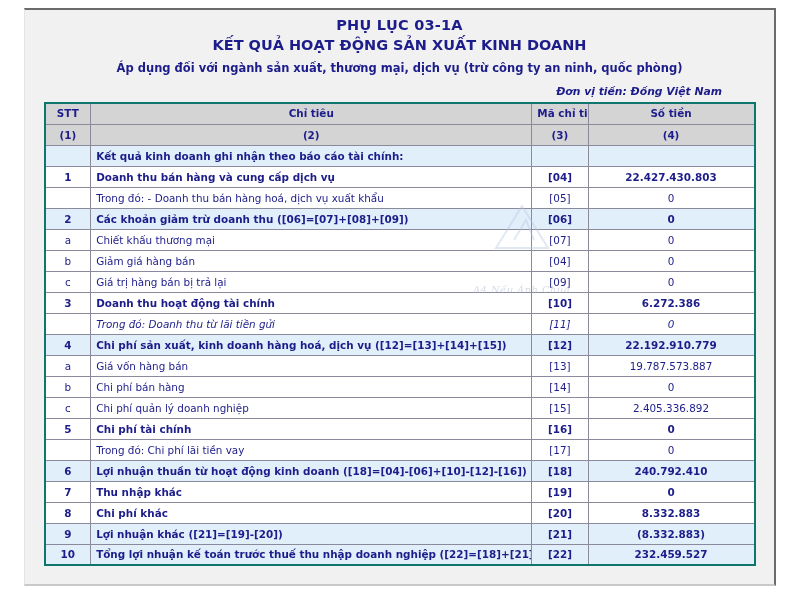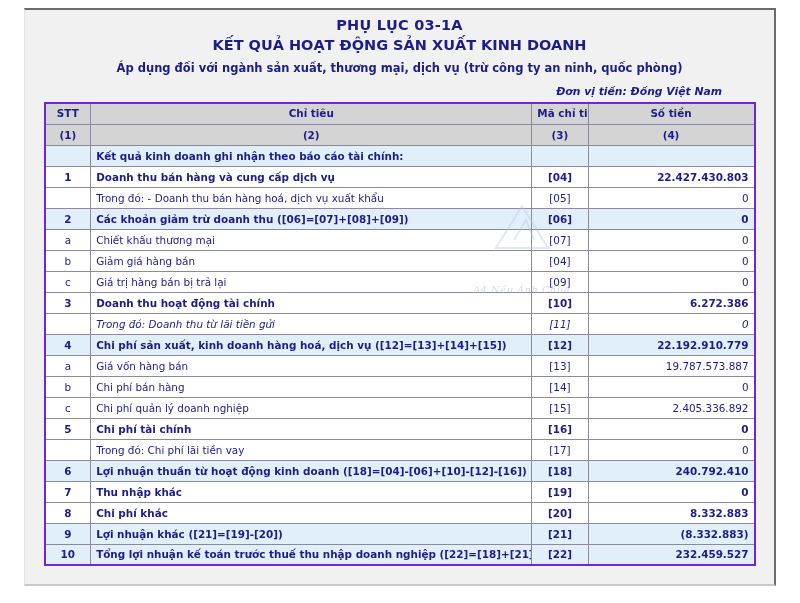--- a/index.html
+++ b/index.html
@@ -65,21 +65,21 @@
     position: relative;
     margin: 0 auto;
     width: 712px;
   }
 
   table.fin {
     border-collapse: collapse;
     width: 712px;
     table-layout: fixed;
     background: #3b82f6;
-    border: 2px solid #6d28d9;
+    border: 2px solid #0f766e;
   }
   table.fin td, table.fin th {
     border: 1px solid #8a8a9c;
     color: #1c1c8a;
     font-size: 10.4px;
     padding: 0 5px;
     height: 21px;
     box-sizing: border-box;
     overflow: hidden;
     white-space: nowrap;
@@ -101,21 +101,21 @@
     height: 19px;
   }
 
   col.c-stt  { width: 46px; }
   col.c-name { width: 440px; }
   col.c-code { width: 56px; }
   col.c-val  { width: 166px; }
 
   td.stt  { text-align: center; }
   td.code { text-align: center; }
-  td.val  { text-align: right; padding-right: 8px; margin-left: 17px; }
+  td.val  { text-align: center; padding-right: 8px; margin-left: 17px; }
   td.name { text-align: left; }
 
   tr.hl td { background: #e1effa; }
   tr.plain td { background: #ffffff; }
 
   tr.b td { font-weight: bold; }
   tr.ital td { font-style: italic; }
   tr.ital td.name, tr.ital td.code, tr.ital td.val { }
 
   .watermark {

